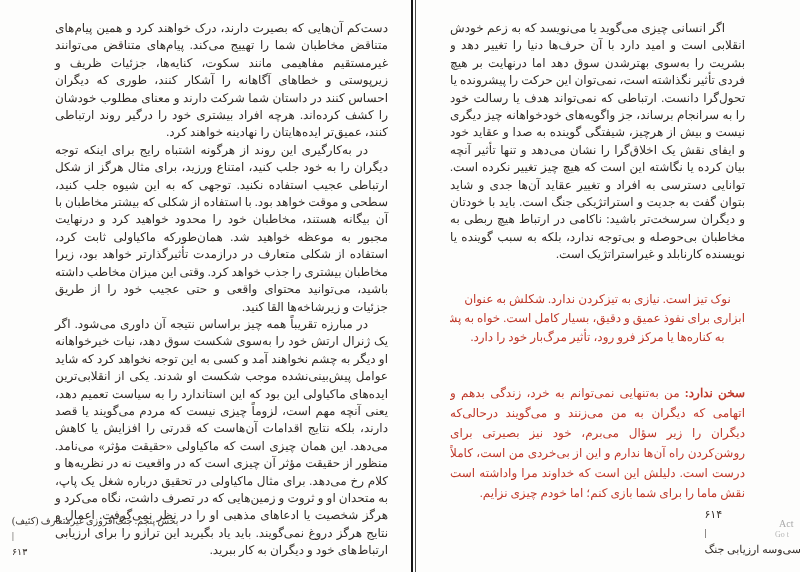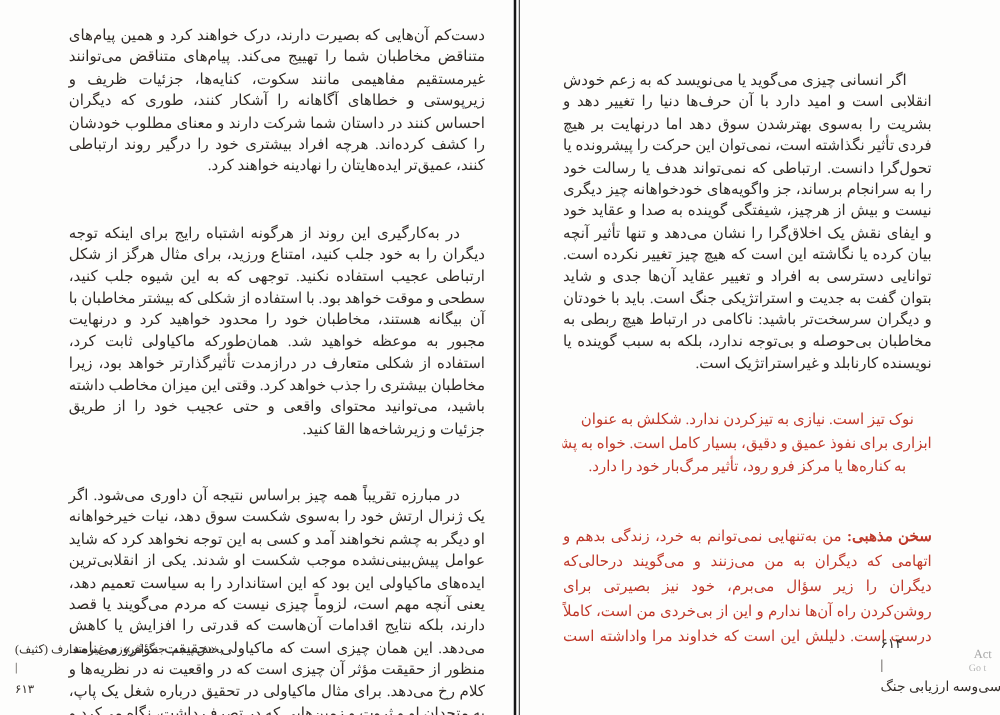--- a/index.html
+++ b/index.html
@@ -10,21 +10,21 @@
   }
   
   .spine-a{position:absolute;left:411px;top:0;height:572px;width:2px;background:#161616;}
   .spine-b{position:absolute;left:415px;top:0;height:572px;width:1px;background:#4a4a4a;}
 
   .col{position:absolute;top:20px;direction:rtl;}
   .col-left{left:55px;width:333px;}
   .col-right{left:450px;width:295px;height:500px;overflow:hidden;}
 
   .para{font-size:12px;line-height:17.4px;text-align:justify;text-justify:inter-word;margin:0;}
-  .para.indent{text-indent:20px;margin-top:36px;}
+  .para.indent{text-indent:20px;}
 
   .quote-picture{margin-top:26px;font-size:12px;line-height:19px;text-align:center;}
   .quote-picture .q-line{white-space:nowrap;}
   .quote-elders{margin-top:36px;font-size:12px;line-height:20px;text-align:justify;}
   .red{color:#bf3a2b;}
   .q-lead{font-weight:bold;}
 
   .footer{position:absolute;display:flex;gap:5px;align-items:baseline;color:#332d28;direction:ltr;flex-direction:column;}
   .footer-left{left:12px;bottom:15px;font-size:9.5px;}
   .footer-right{right:27px;bottom:16px;font-size:11px;}
@@ -51,21 +51,21 @@
   <div class="col col-right">
     <p class="para indent">اگر انسانی چیزی می‌گوید یا می‌نویسد که به زعم خودش انقلابی است و امید دارد با آن حرف‌ها دنیا را تغییر دهد و بشریت را به‌سوی بهترشدن سوق دهد اما درنهایت بر هیچ فردی تأثیر نگذاشته است، نمی‌توان این حرکت را پیشرونده یا تحول‌گرا دانست. ارتباطی که نمی‌تواند هدف یا رسالت خود را به سرانجام برساند، جز واگویه‌های خودخواهانه چیز دیگری نیست و بیش از هرچیز، شیفتگی گوینده به صدا و عقاید خود و ایفای نقش یک اخلاق‌گرا را نشان می‌دهد و تنها تأثیر آنچه بیان کرده یا نگاشته این است که هیچ چیز تغییر نکرده است. توانایی دسترسی به افراد و تغییر عقاید آن‌ها جدی و شاید بتوان گفت به جدیت و استراتژیکی جنگ است. باید با خودتان و دیگران سرسخت‌تر باشید: ناکامی در ارتباط هیچ ربطی به مخاطبان بی‌حوصله و بی‌توجه ندارد، بلکه به سبب گوینده یا نویسنده کارنابلد و غیراستراتژیک است.</p>
 
     <div class="quote-picture red">
       <div class="q-line">نوک تیز است. نیازی به تیزکردن ندارد. شکلش به عنوان</div>
       <div class="q-line">ابزاری برای نفوذ عمیق و دقیق، بسیار کامل است. خواه به پشت خواه</div>
       <div class="q-line">به کناره‌ها یا مرکز فرو رود، تأثیر مرگ‌بار خود را دارد.</div>
     </div>
 
     <div class="quote-elders red">
-      <span class="q-lead">سخن مذهبی:</span> <span>من به‌تنهایی نمی‌توانم به خرد، زندگی بدهم و اتهامی که دیگران به من می‌زنند و می‌گویند درحالی‌که دیگران را زیر سؤال می‌برم، خود نیز بصیرتی برای روشن‌کردن راه آن‌ها ندارم و این از بی‌خردی من است، کاملاً درست است. دلیلش این است که خداوند مرا واداشته است نقش ماما را برای شما بازی کنم؛ اما خودم چیزی نزایم.</span>
+      <span class="q-lead">سخن ندارد:</span> <span>من به‌تنهایی نمی‌توانم به خرد، زندگی بدهم و اتهامی که دیگران به من می‌زنند و می‌گویند درحالی‌که دیگران را زیر سؤال می‌برم، خود نیز بصیرتی برای روشن‌کردن راه آن‌ها ندارم و این از بی‌خردی من است، کاملاً درست است. دلیلش این است که خداوند مرا واداشته است نقش ماما را برای شما بازی کنم؛ اما خودم چیزی نزایم.</span>
     </div>
 
   </div>
 
   <div class="footer footer-left">
     <span>بخش پنجم. جنگ‌افروزی غیرمتعارف (کثیف)</span>
     <span>|</span>
     <span class="num">۶۱۳</span>
   </div>
 

